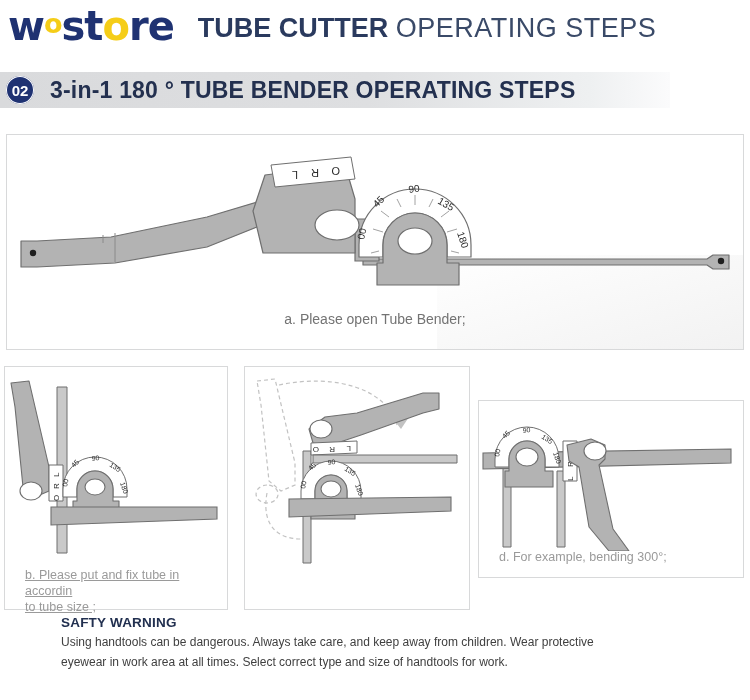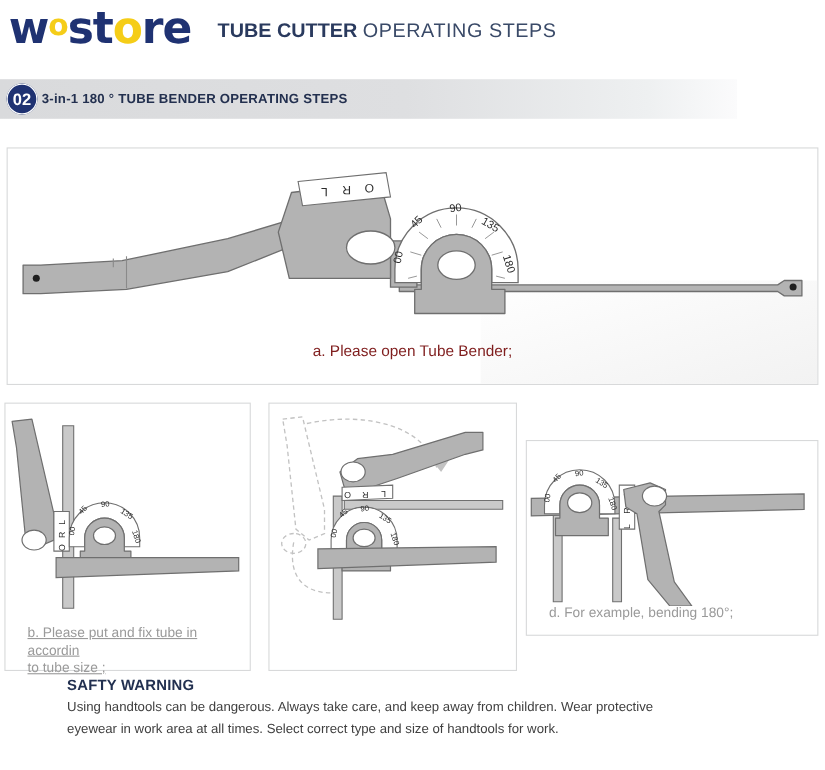--- a/index.html
+++ b/index.html
@@ -19,63 +19,63 @@
   .logo{
     margin-left:8px;
     font-size:40px;font-weight:bold;letter-spacing:-1px;
     color:#1f3272;line-height:40px;
     font-family:"DejaVu Sans", sans-serif;
     display:flex;align-items:baseline;
   }
   .logo .oy{color:#f5cd18;}
   .logo .sm{font-size:27px;position:relative;top:-7px;}
   .title{
-    margin-left:24px;font-size:18px;line-height:30px;white-space:nowrap;
+    margin-left:24px;font-size:27px;line-height:30px;white-space:nowrap;
     color:#2a3a5e;
   }
   .title .b{font-weight:bold;}
   .title .l{font-weight:normal;color:#3a4a68;letter-spacing:.5px;}
 
   
   .sectionbar{
     position:absolute;left:0;top:72px;width:670px;height:36px;
     background:linear-gradient(to right,#d9dadc 0%,#dedfe1 55%,#eef0f1 88%,#fbfbfc 100%);
     display:flex;align-items:center;
   }
   .badge{
     width:28px;height:28px;border-radius:50%;
     background:#1f3272;color:#ffffff;
     font-size:15px;font-weight:bold;
     display:flex;align-items:center;justify-content:center;
     margin-left:6px;flex:0 0 auto;
     box-shadow:0 0 0 1px #ffffff inset;
   }
   .sectiontitle{
-    margin-left:4px;font-size:12px;font-weight:bold;
+    margin-left:16px;font-size:23px;font-weight:bold;
     color:#23304f;white-space:nowrap;letter-spacing:.2px;
   }
 
   
   .panel{
     position:absolute;border:1px solid #d8d9da;background:#ffffff;
     box-sizing:border-box;
   }
   #panel-a{left:6px;top:134px;width:738px;height:216px;}
   #panel-b{left:4px;top:366px;width:224px;height:244px;}
   #panel-c{left:244px;top:366px;width:226px;height:244px;}
   #panel-d{left:478px;top:400px;width:266px;height:178px;}
 
   .caption{
     position:absolute;
     font-size:12.5px;color:#9a9a9a;
     font-family:"Liberation Sans", sans-serif;
     line-height:16px;
     white-space:pre-line;
   }
-  #cap-a{left:0;top:176px;width:100%;text-align:center;font-size:14px;color:#7f1d1d;}
+  #cap-a{left:0;top:176px;width:100%;text-align:center;font-size:14px;color:#737373;}
   #cap-b{left:20px;top:200px;width:196px;text-decoration:underline;}
   #cap-c{left:26px;top:208px;width:200px;}
   #cap-d{left:20px;top:148px;width:230px;}
 
   svg{display:block;}
 
   
   .warnwrap{position:absolute;left:61px;top:615px;width:680px;}
   .warn-title{
     font-size:13.5px;font-weight:bold;color:#223050;
@@ -259,20 +259,20 @@
     <path d="M84 40 L98 40 L98 80 L84 80 Z" fill="#ffffff" stroke="#6f6f6f" stroke-width="1"></path>
     <g font-size="8" fill="#2b2b2b" font-family="Liberation Sans, sans-serif">
       <text x="94" y="52" transform="rotate(-90 94 52)">O</text>
       <text x="94" y="66" transform="rotate(-90 94 66)">R</text>
       <text x="94" y="80" transform="rotate(-90 94 80)">L</text>
     </g>
 
     <path d="M88 44 L112 38 L126 44 L126 58 L120 64 L134 128 L150 150 L130 150 L110 126 L100 66 L90 60 Z" fill="#b3b3b3" stroke="#6f6f6f" stroke-width="1.1" stroke-linejoin="round"></path>
     <ellipse cx="116" cy="50" rx="11" ry="9" fill="#ffffff" stroke="#6f6f6f" stroke-width="1.1"></ellipse>
   </svg>
-  <div class="caption" id="cap-d">d. For example, bending 180°;</div>
+  <div class="caption" id="cap-d">d. For example, bending 300°;</div>
 </div>
 
 <div class="warnwrap">
   <div class="warn-title">SAFTY WARNING</div>
   <div class="warn-body">Using handtools can be dangerous. Always take care, and keep away from children. Wear protective
 eyewear in work area at all times. Select correct type and size of handtools for work.</div>
 </div>
 
 </body></html>

